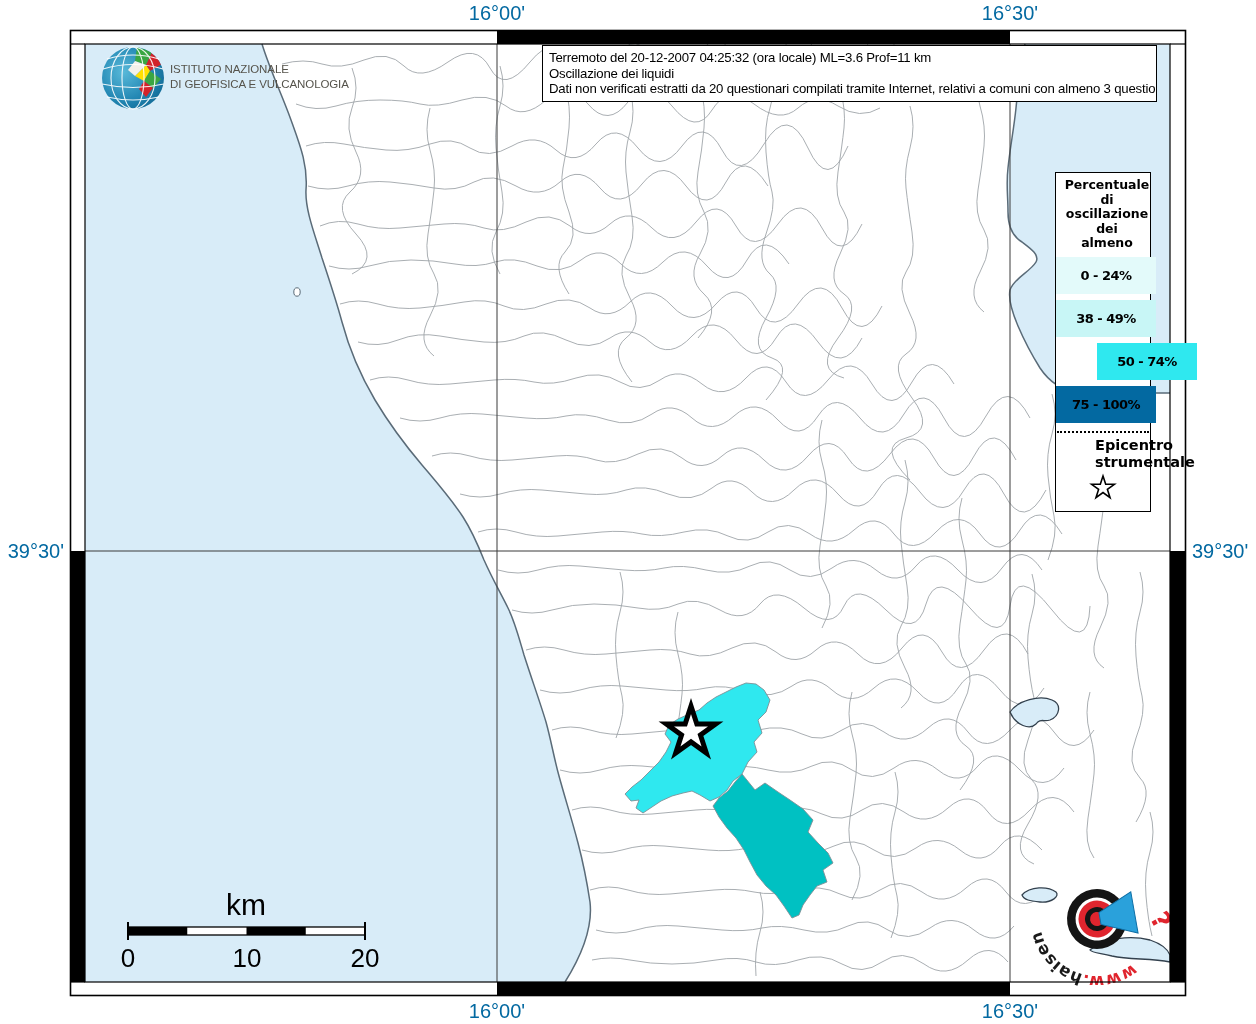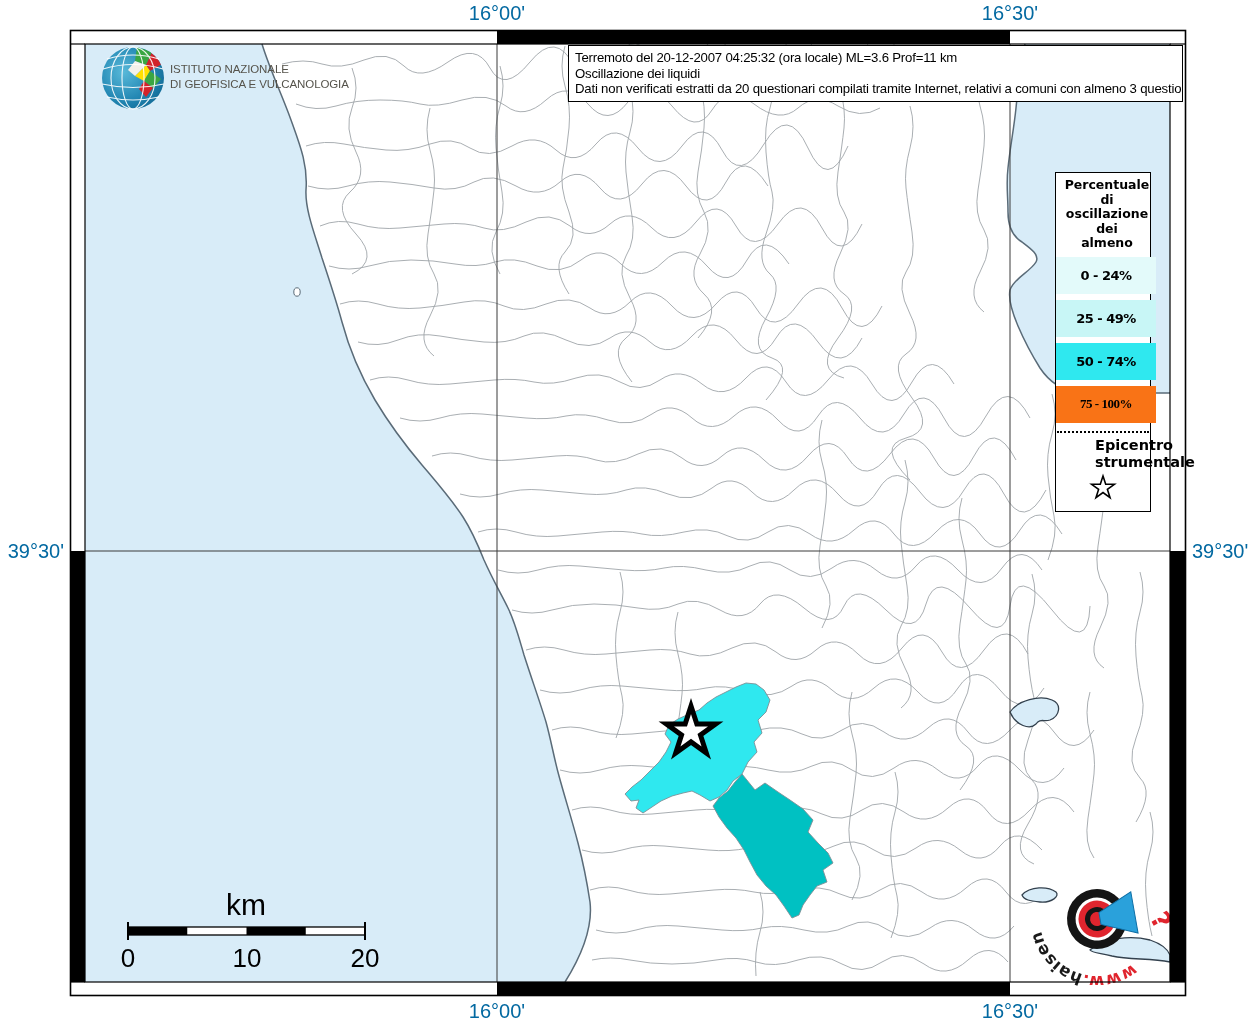--- a/index.html
+++ b/index.html
@@ -1,21 +1,21 @@
 <!DOCTYPE html>
 <html><head>
 <meta charset="utf-8">
 <style>
   html,body{margin:0;padding:0;}
   body{width:1256px;height:1024px;position:relative;background:#fff;
        font-family:"Liberation Sans",sans-serif;overflow:hidden;}
   #map-svg{position:absolute;left:0;top:0;z-index:1;}
   .coord-label{position:absolute;font-size:20px;color:#0369a1;z-index:6;white-space:nowrap;}
   .center-x{transform:translateX(-50%);}
-  #info-box{position:absolute;left:568px;top:45px;width:601px;background:#fff;
+  #info-box{position:absolute;left:542px;top:45px;width:601px;background:#fff;
             border:1.5px solid #000;padding:4px 6px;font-size:13.2px;line-height:15.6px;
             letter-spacing:-0.2px;z-index:5;white-space:nowrap;overflow:hidden;}
   #legend-box{position:absolute;left:1055px;top:172px;width:94px;background:#fff;
               border:1.7px solid #000;z-index:5;text-align:center;
               font-family:"DejaVu Sans",sans-serif;padding-bottom:4px;}
   .legend-title{font-weight:bold;font-size:12.5px;line-height:14.5px;margin-top:5px;}
   .legend-title span{display:block;padding-left:8px;}
   .swatch{width:100px;height:37px;margin:6px auto 0;display:flex;align-items:center;
           justify-content:center;font-weight:bold;font-size:13px;letter-spacing:-0.5px;}
   .legend-divider{border-top:2px dotted #000;margin:8px 1px 4px;}
@@ -217,23 +217,23 @@
 
 <div id="legend-box">
   <div class="legend-title">
     <span>Percentuale</span>
     <span>di</span>
     <span>oscillazione</span>
     <span>dei</span>
     <span>almeno</span>
   </div>
   <div class="swatch" style="background: rgb(227, 250, 250);">0 - 24%</div>
-  <div class="swatch" style="background: rgb(200, 246, 246);">25 - 49%</div>
-  <div class="swatch" style="background: rgb(47, 232, 239);">50 - 74%</div>
-  <div class="swatch" style="background: #f97316; font-family: Liberation Serif, serif;">75 - 100%</div>
+  <div class="swatch" style="background: rgb(200, 246, 246);">38 - 49%</div>
+  <div class="swatch" style="background: rgb(47, 232, 239); margin-left: 41px;">50 - 74%</div>
+  <div class="swatch" style="background: #0369a1;">75 - 100%</div>
   <div class="legend-divider"></div>
   <div class="legend-epi">
     <span>Epicentro</span>
     <span>strumentale</span>
   </div>
   <svg id="legend-star" width="34" height="30" viewBox="0 0 34 30">
     <polygon transform="translate(17,15)" fill="#FFFFFF" stroke="#000" stroke-width="1.6" points="0,-12 2.7,-3.7 11.4,-3.7 4.4,1.4 7.05,9.7 0,4.6 -7.05,9.7 -4.4,1.4 -11.4,-3.7 -2.7,-3.7"></polygon>
   </svg>
 </div>
 

